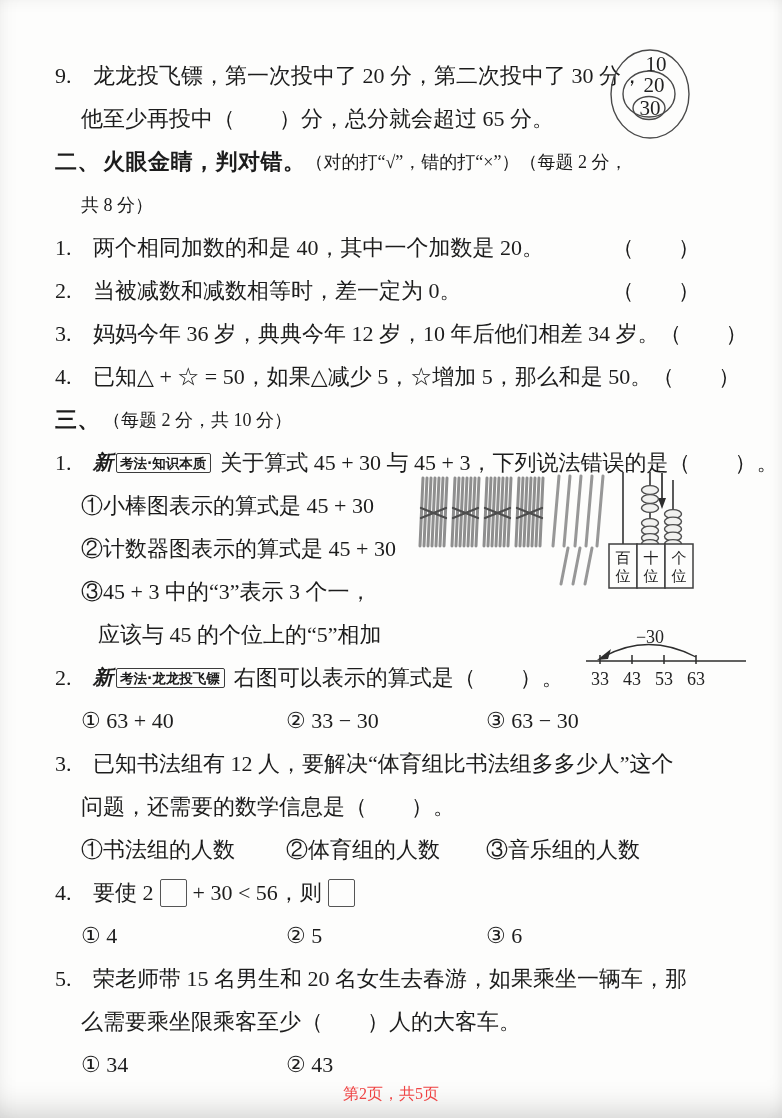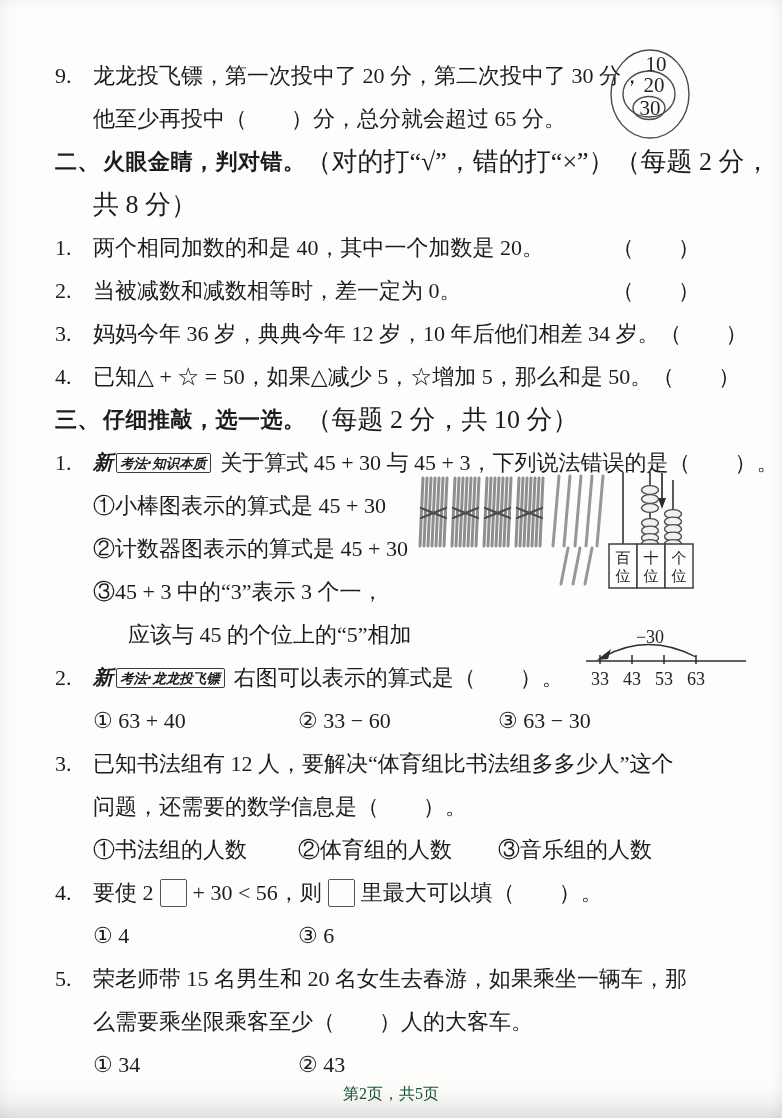--- a/index.html
+++ b/index.html
@@ -9,37 +9,37 @@
     font-family:"Liberation Serif","DejaVu Serif",serif;
     color:#1c1c1c; font-size:22px;
     box-shadow: inset 0 -28px 34px -26px rgba(0,0,0,0.22),
                 inset 18px 0 28px -26px rgba(0,0,0,0.10),
                 inset 0 14px 18px -16px rgba(0,0,0,0.07),
                 inset -14px 0 18px -16px rgba(0,0,0,0.08);
   }
   .content { position:absolute; left:55px; top:54px; width:700px; }
   .row { height:43px; display:flex; align-items:center; white-space:nowrap; }
   .num { display:inline-block; width:38px; flex:0 0 38px; }
-  .indent { margin-left:38px; }
-  .indent2 { margin-left:73px; }
+  .indent { margin-left:26px; }
+  .indent2 { margin-left:43px; }
   .hd { font-family:"DejaVu Sans","Liberation Sans",sans-serif; font-weight:bold; font-size:22px; letter-spacing:0.5px; }
   .hd-num { display:inline-block; min-width:48px; }
-  .hd-paren { font-family:"Liberation Serif","DejaVu Serif",serif; font-weight:normal; font-size:26px; letter-spacing:0; }
+  .hd-paren { font-family:"Liberation Serif","DejaVu Serif",serif; font-weight:normal; font-size:18px; letter-spacing:0; }
   .judge { padding-right:55px; }
   .judge .fill { flex:1; }
   .opts { display:grid; grid-template-columns:205px 200px 1fr; height:43px; align-items:center; }
   .badge { display:inline-flex; align-items:center; margin-right:9px; flex:0 0 auto; }
   .badge-new { font-family:"DejaVu Sans","Liberation Sans",sans-serif; font-style:italic; font-weight:bold; font-size:20px; margin-right:3px; }
   .badge-box { border:1.5px solid #3c3c3c; border-radius:2px; padding:1px 4px 1px 3px;
                font-family:"DejaVu Sans","Liberation Sans",sans-serif; font-weight:bold;
-               font-style:italic; font-size:13.5px; line-height:16px; }
+               font-size:13.5px; line-height:16px; }
   .sq { display:inline-block; width:25px; height:26px; border:1.3px solid #555; border-radius:2px;
         vertical-align:-6px; margin:0 6px; background:#fdfdfc; }
   .diagram { position:absolute; }
-  .footer { position:absolute; left:0; right:0; top:1084px; text-align:center; font-size:16px; color:#14532d; }
+  .footer { position:absolute; left:0; right:0; top:1084px; text-align:center; font-size:16px; color:#ef4444; }
   svg text { font-family:"Liberation Serif","DejaVu Serif",serif; fill:#222; }
 </style>
 </head>
 <body>
 
 <div class="page">
 
   <div class="content">
 
     <div class="row">
@@ -79,21 +79,20 @@
     </div>
     <div class="row judge">
       <span class="num">4.</span>
       <span>已知△ + ☆ = 50，如果△减少 5，☆增加 5，那么和是 50。</span>
       <span class="fill"></span>
       <span>（　　）</span>
     </div>
 
     <div class="row">
       <span class="hd hd-num">三、</span>
-      <span class="hd">仔细推敲，选一选。</span>
       <span class="hd-paren">（每题 2 分，共 10 分）</span>
     </div>
 
     <div class="row">
       <span class="num">1.</span>
       <span class="badge">
         <span class="badge-new">新</span>
         <span class="badge-box">考法·知识本质</span>
       </span>
       <span>关于算式 45 + 30 与 45 + 3，下列说法错误的是（　　）。</span>
@@ -114,21 +113,21 @@
     <div class="row">
       <span class="num">2.</span>
       <span class="badge">
         <span class="badge-new">新</span>
         <span class="badge-box">考法·龙龙投飞镖</span>
       </span>
       <span>右图可以表示的算式是（　　）。</span>
     </div>
     <div class="opts indent">
       <span>① 63 + 40</span>
-      <span>② 33 − 60</span>
+      <span>② 33 − 30</span>
       <span>③ 63 − 30</span>
     </div>
 
     <div class="row">
       <span class="num">3.</span>
       <span>已知书法组有 12 人，要解决“体育组比书法组多多少人”这个</span>
     </div>
     <div class="row indent">
       <span>问题，还需要的数学信息是（　　）。</span>
     </div>
@@ -137,24 +136,24 @@
       <span>②体育组的人数</span>
       <span>③音乐组的人数</span>
     </div>
 
     <div class="row">
       <span class="num">4.</span>
       <span>要使 2</span>
       <span class="sq"></span>
       <span>+ 30 &lt; 56，则</span>
       <span class="sq"></span>
-      <span>里最大可以填（　　）。</span>
     </div>
     <div class="opts indent">
       <span>① 4</span>
+      <span>② 5</span>
       <span>③ 6</span>
     </div>
 
     <div class="row">
       <span class="num">5.</span>
       <span>荣老师带 15 名男生和 20 名女生去春游，如果乘坐一辆车，那</span>
     </div>
     <div class="row indent">
       <span>么需要乘坐限乘客至少（　　）人的大客车。</span>
     </div>

